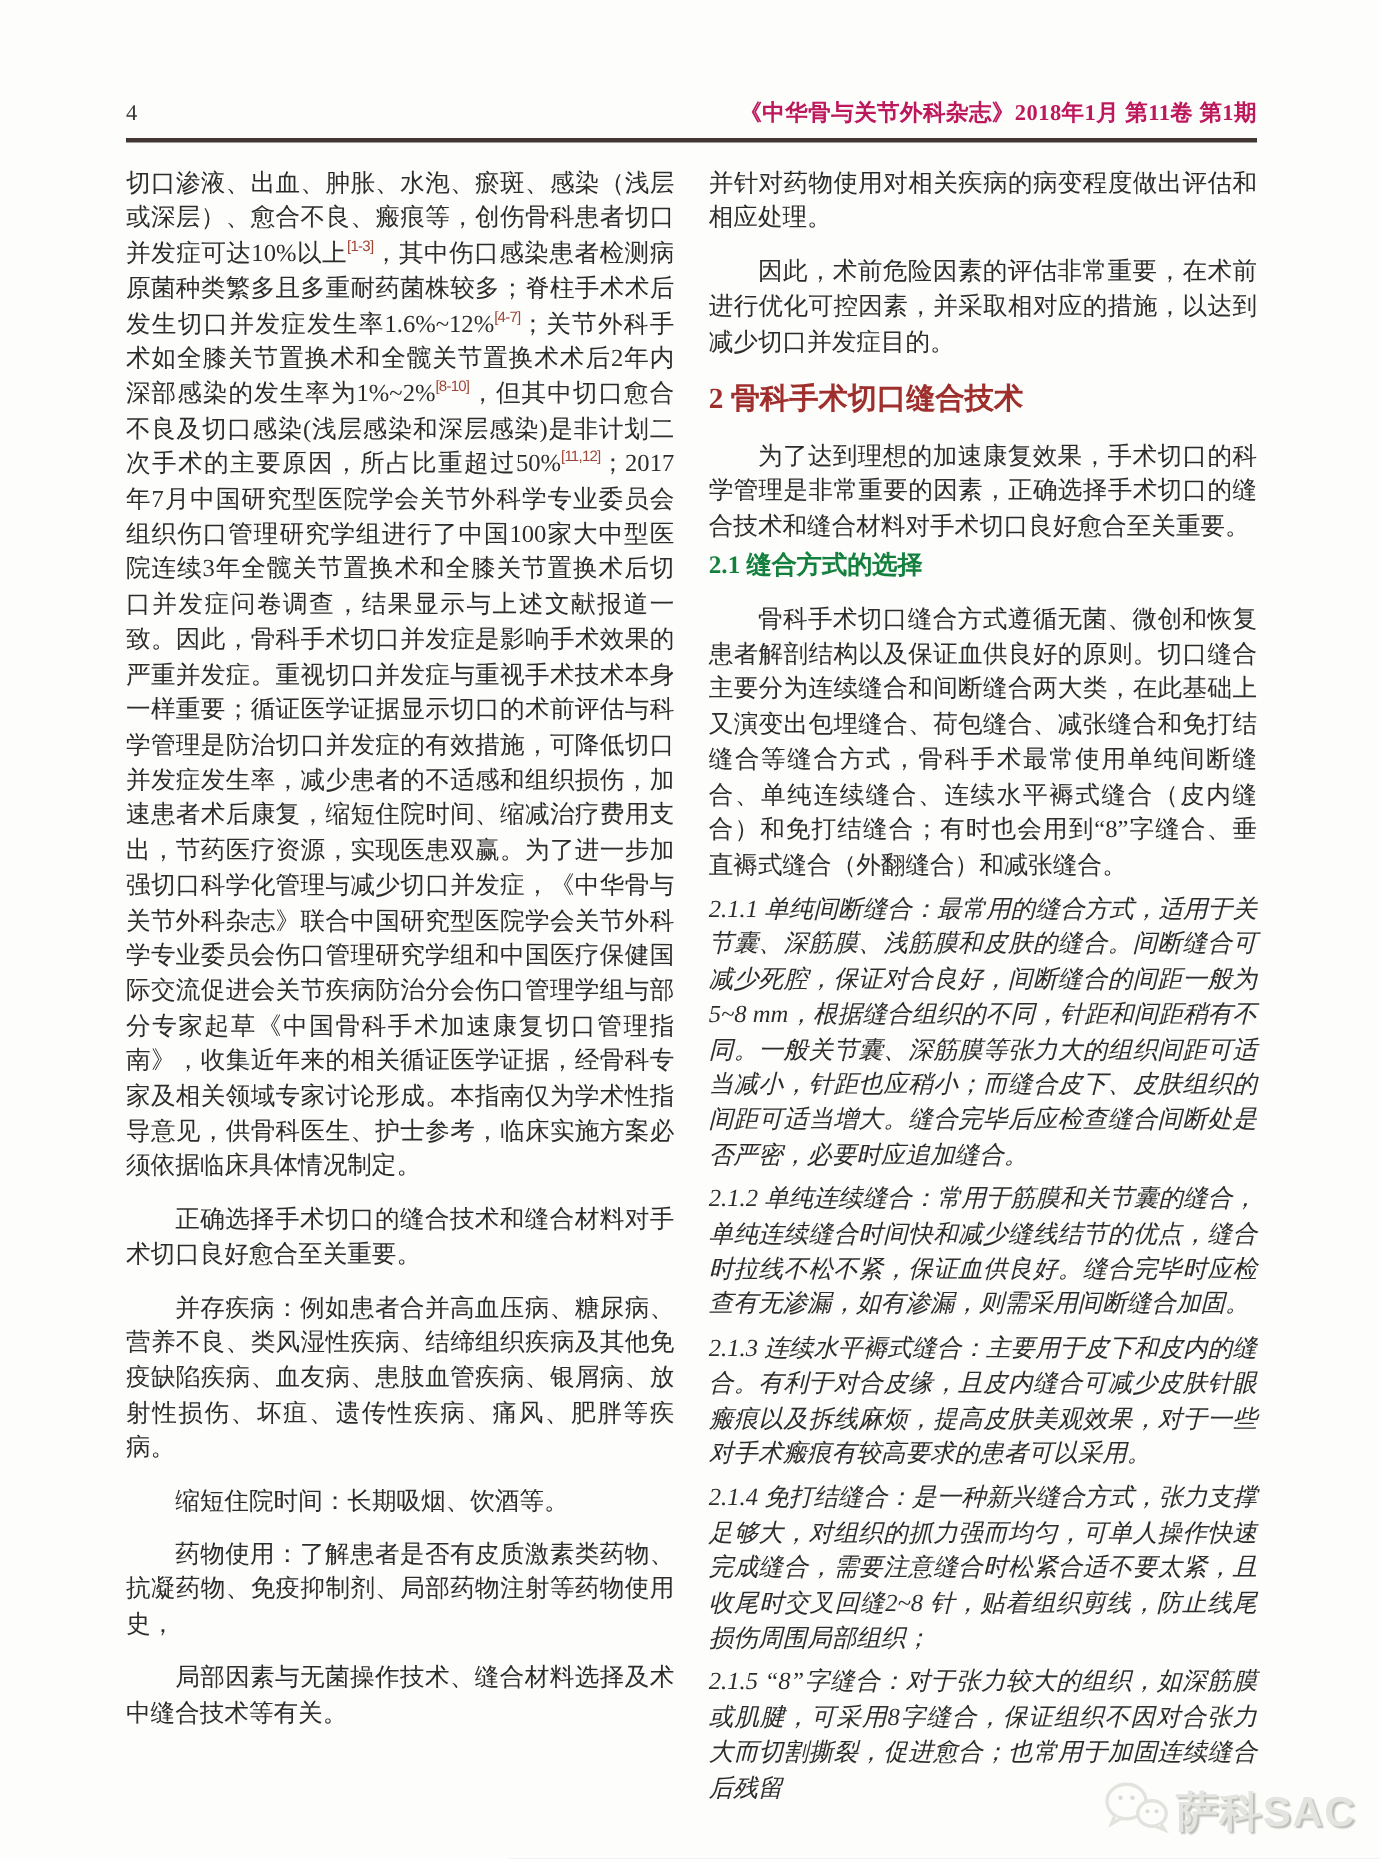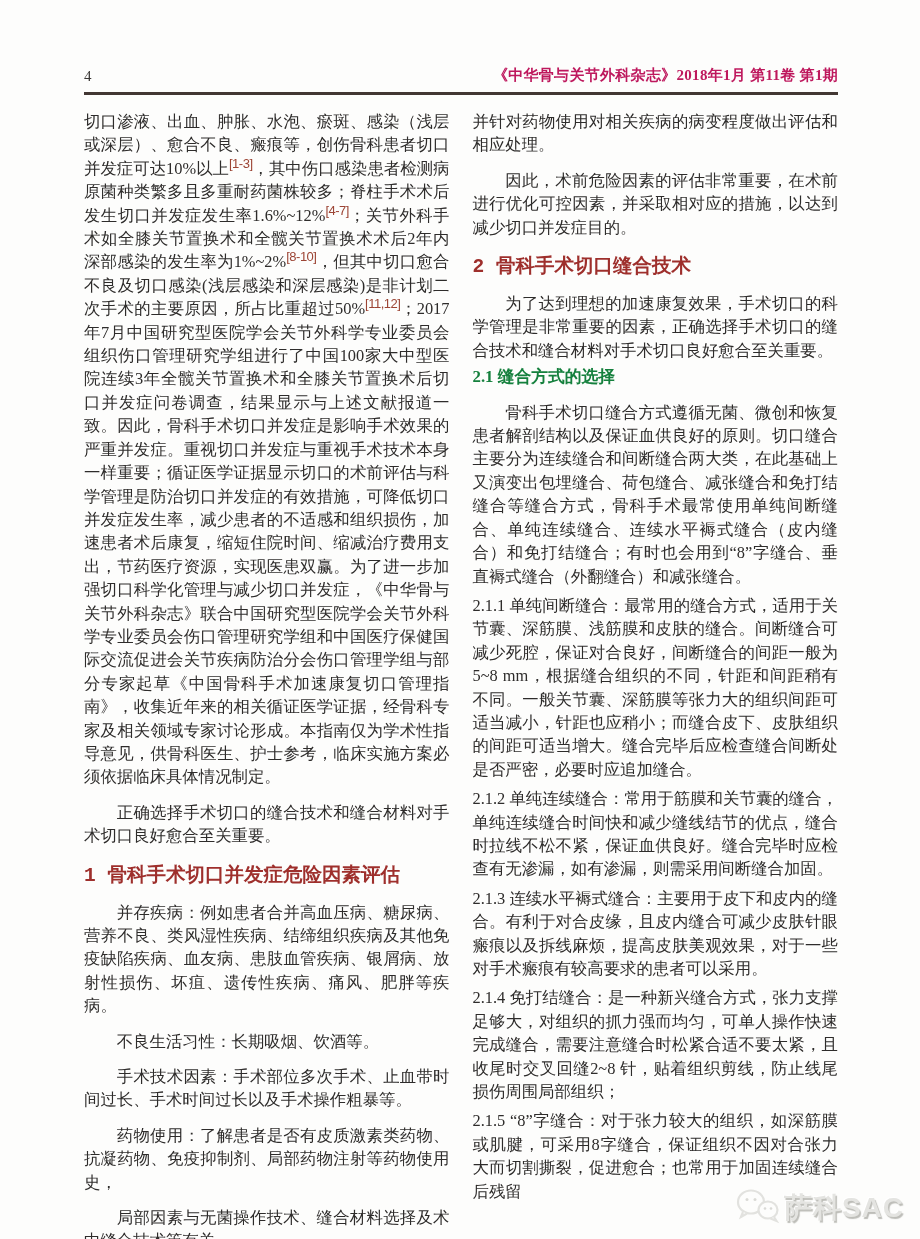--- a/index.html
+++ b/index.html
@@ -9,27 +9,27 @@
     font-family:"Liberation Serif","DejaVu Serif",serif; color:#2e2c2b;
   }
   .header-row { display:flex; justify-content:space-between; align-items:flex-end; padding-bottom:7px; }
   .page-num { font-size:15px; color:#3a3735; }
   .journal-cite { font-size:15px; font-weight:bold; color:#be185d; letter-spacing:0.3px; }
   .rule { border-bottom:3px solid #423733; }
   .columns { display:flex; gap:23px; margin-top:15px; }
   .col { width:366px; font-size:16.4px; line-height:23.4px; text-align:justify; }
   .col p { margin:0; }
   .col p.indent { text-indent:2em;margin-top:12px; }
-  .col p.numbered { margin:6px 0; }
+  .col p.numbered { margin:6px 0;font-style:italic; }
   sup.cite {
-    color:#9c4434; font-size:13px; line-height:0; letter-spacing:-0.5px;
+    color:#9c4434; font-size:10px; line-height:0; letter-spacing:-0.5px;
     font-family:"Liberation Sans",sans-serif;
   }
   .sec-heading {
-    color:#9e2f2c; font-size:19.5px; font-weight:bold; margin:15px 0 11px 0; line-height:26px;font-family:Liberation Mono, monospace;
+    color:#9e2f2c; font-size:19.5px; font-weight:bold; margin:15px 0 11px 0; line-height:26px;
   }
   .sub-heading { font-size:16.8px; font-weight:bold; margin:3px 0 2px 0; color:#15803d; }
   .watermark {
     position:absolute; right:16px; bottom:10px; display:flex; align-items:center; gap:3px;
     user-select:none;
   }
   .watermark-text {
     font-size:28px; font-weight:bold; letter-spacing:1px;
     font-family:"Liberation Sans","DejaVu Sans",sans-serif;
     color:#e4e4e1; text-shadow:1.5px 1.5px 1px #bdbdb8, -1px -1px 1px #ffffff;
@@ -44,24 +44,22 @@
   <div class="header-row">
     <span class="page-num">4</span>
     <span class="journal-cite">《中华骨与关节外科杂志》2018年1月 第11卷 第1期</span>
   </div>
   <div class="rule"></div>
 
   <div class="columns">
     <div class="col">
         <p class="">切口渗液、出血、肿胀、水泡、瘀斑、感染（浅层或深层）、愈合不良、瘢痕等，创伤骨科患者切口并发症可达10%以上<sup class="cite">[1-3]</sup>，其中伤口感染患者检测病原菌种类繁多且多重耐药菌株较多；脊柱手术术后发生切口并发症发生率1.6%~12%<sup class="cite">[4-7]</sup>；关节外科手术如全膝关节置换术和全髋关节置换术术后2年内深部感染的发生率为1%~2%<sup class="cite">[8-10]</sup>，但其中切口愈合不良及切口感染(浅层感染和深层感染)是非计划二次手术的主要原因，所占比重超过50%<sup class="cite">[11,12]</sup>；2017年7月中国研究型医院学会关节外科学专业委员会组织伤口管理研究学组进行了中国100家大中型医院连续3年全髋关节置换术和全膝关节置换术后切口并发症问卷调查，结果显示与上述文献报道一致。因此，骨科手术切口并发症是影响手术效果的严重并发症。重视切口并发症与重视手术技术本身一样重要；循证医学证据显示切口的术前评估与科学管理是防治切口并发症的有效措施，可降低切口并发症发生率，减少患者的不适感和组织损伤，加速患者术后康复，缩短住院时间、缩减治疗费用支出，节药医疗资源，实现医患双赢。为了进一步加强切口科学化管理与减少切口并发症，《中华骨与关节外科杂志》联合中国研究型医院学会关节外科学专业委员会伤口管理研究学组和中国医疗保健国际交流促进会关节疾病防治分会伤口管理学组与部分专家起草《中国骨科手术加速康复切口管理指南》，收集近年来的相关循证医学证据，经骨科专家及相关领域专家讨论形成。本指南仅为学术性指导意见，供骨科医生、护士参考，临床实施方案必须依据临床具体情况制定。</p>
         <p class="indent">正确选择手术切口的缝合技术和缝合材料对手术切口良好愈合至关重要。</p>
-        <h2 class="sec-heading">1 骨科手术切口并发症危险因素评估</h2>
         <p class="indent">并存疾病：例如患者合并高血压病、糖尿病、营养不良、类风湿性疾病、结缔组织疾病及其他免疫缺陷疾病、血友病、患肢血管疾病、银屑病、放射性损伤、坏疽、遗传性疾病、痛风、肥胖等疾病。</p>
-        <p class="indent">不良生活习性：长期吸烟、饮酒等。</p>
-        <p class="indent">手术技术因素：手术部位多次手术、止血带时间过长、手术时间过长以及手术操作粗暴等。</p>
+        <p class="indent">缩短住院时间：长期吸烟、饮酒等。</p>
         <p class="indent">药物使用：了解患者是否有皮质激素类药物、抗凝药物、免疫抑制剂、局部药物注射等药物使用史，</p>
         <p class="indent">局部因素与无菌操作技术、缝合材料选择及术中缝合技术等有关。</p>
       </div>
     <div class="col">
         <p class="">并针对药物使用对相关疾病的病变程度做出评估和相应处理。</p>
         <p class="indent">因此，术前危险因素的评估非常重要，在术前进行优化可控因素，并采取相对应的措施，以达到减少切口并发症目的。</p>
         <h2 class="sec-heading">2 骨科手术切口缝合技术</h2>
         <p class="indent">为了达到理想的加速康复效果，手术切口的科学管理是非常重要的因素，正确选择手术切口的缝合技术和缝合材料对手术切口良好愈合至关重要。</p>
         <h3 class="sub-heading">2.1 缝合方式的选择</h3>
         <p class="indent">骨科手术切口缝合方式遵循无菌、微创和恢复患者解剖结构以及保证血供良好的原则。切口缝合主要分为连续缝合和间断缝合两大类，在此基础上又演变出包埋缝合、荷包缝合、减张缝合和免打结缝合等缝合方式，骨科手术最常使用单纯间断缝合、单纯连续缝合、连续水平褥式缝合（皮内缝合）和免打结缝合；有时也会用到“8”字缝合、垂直褥式缝合（外翻缝合）和减张缝合。</p>

